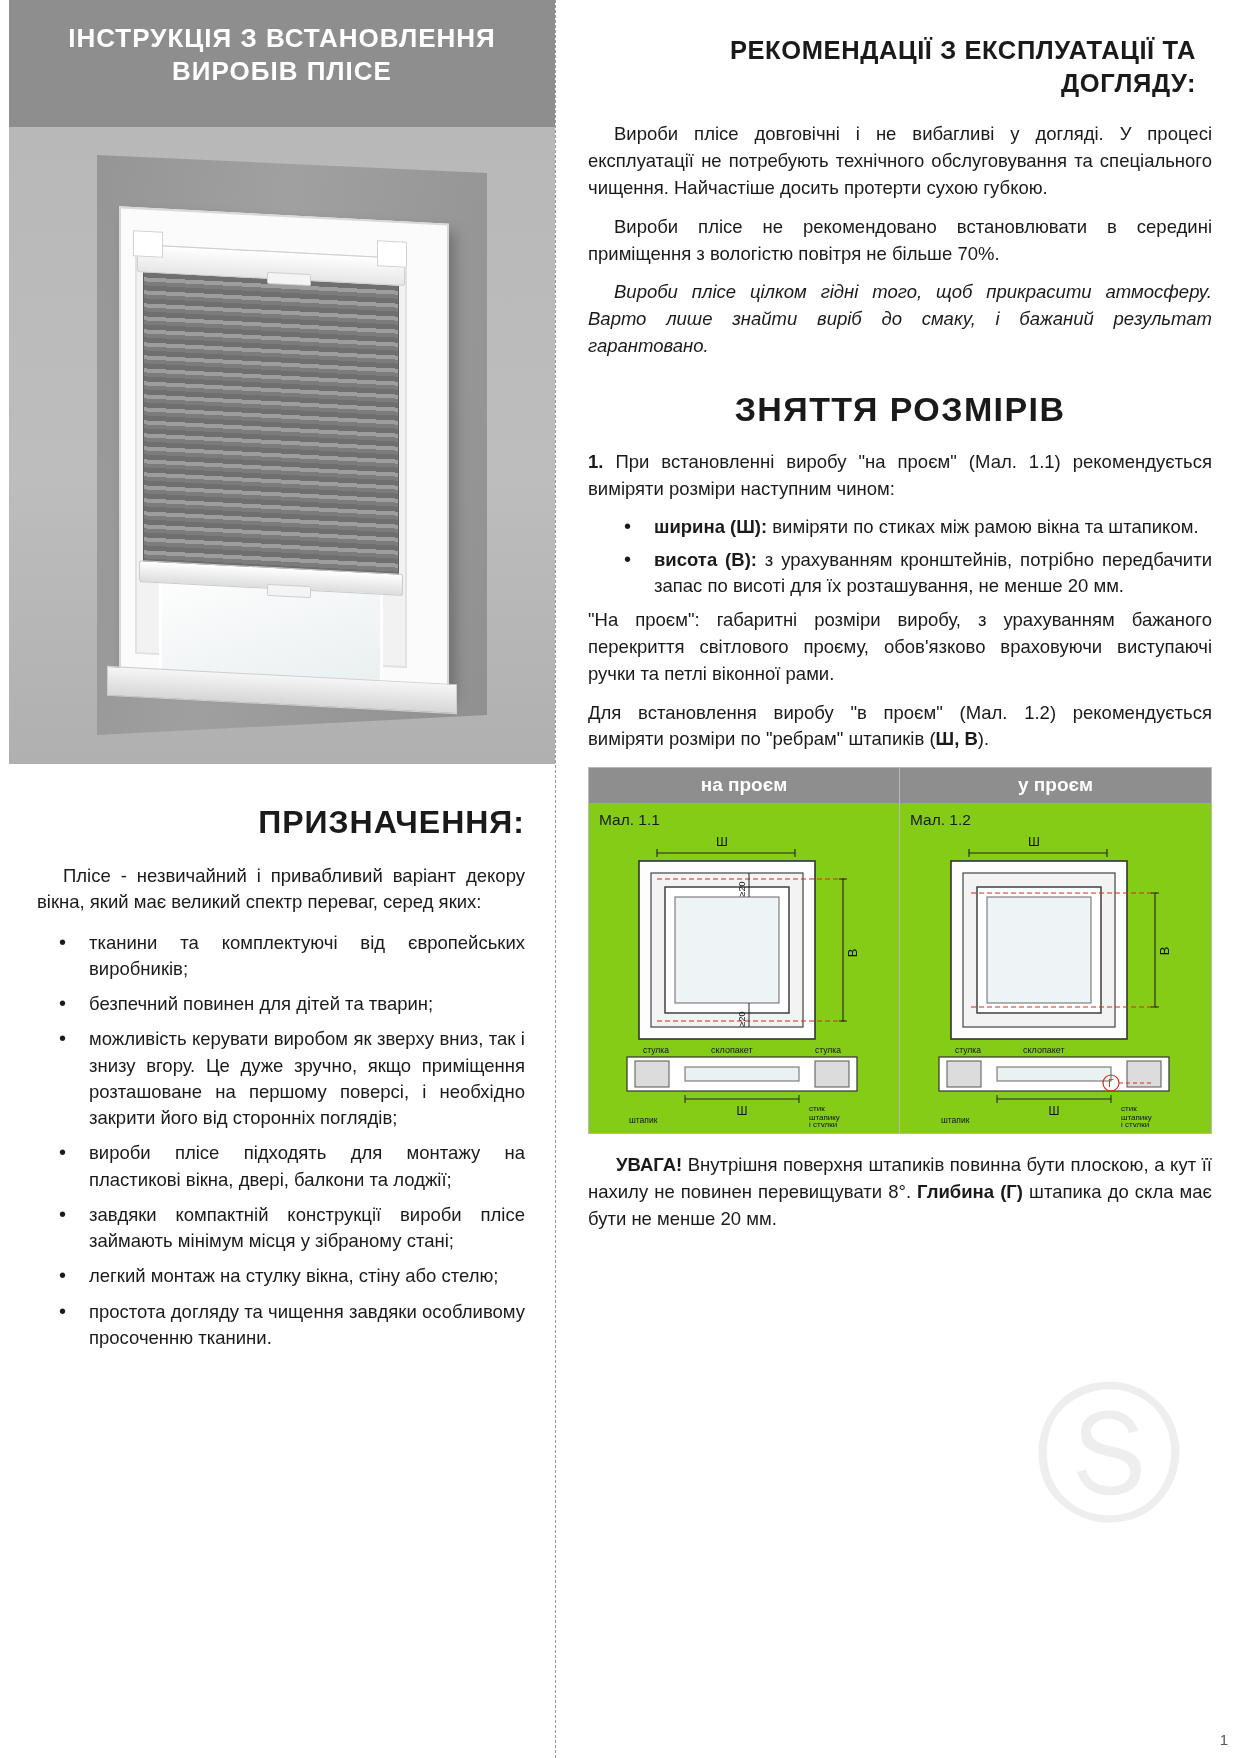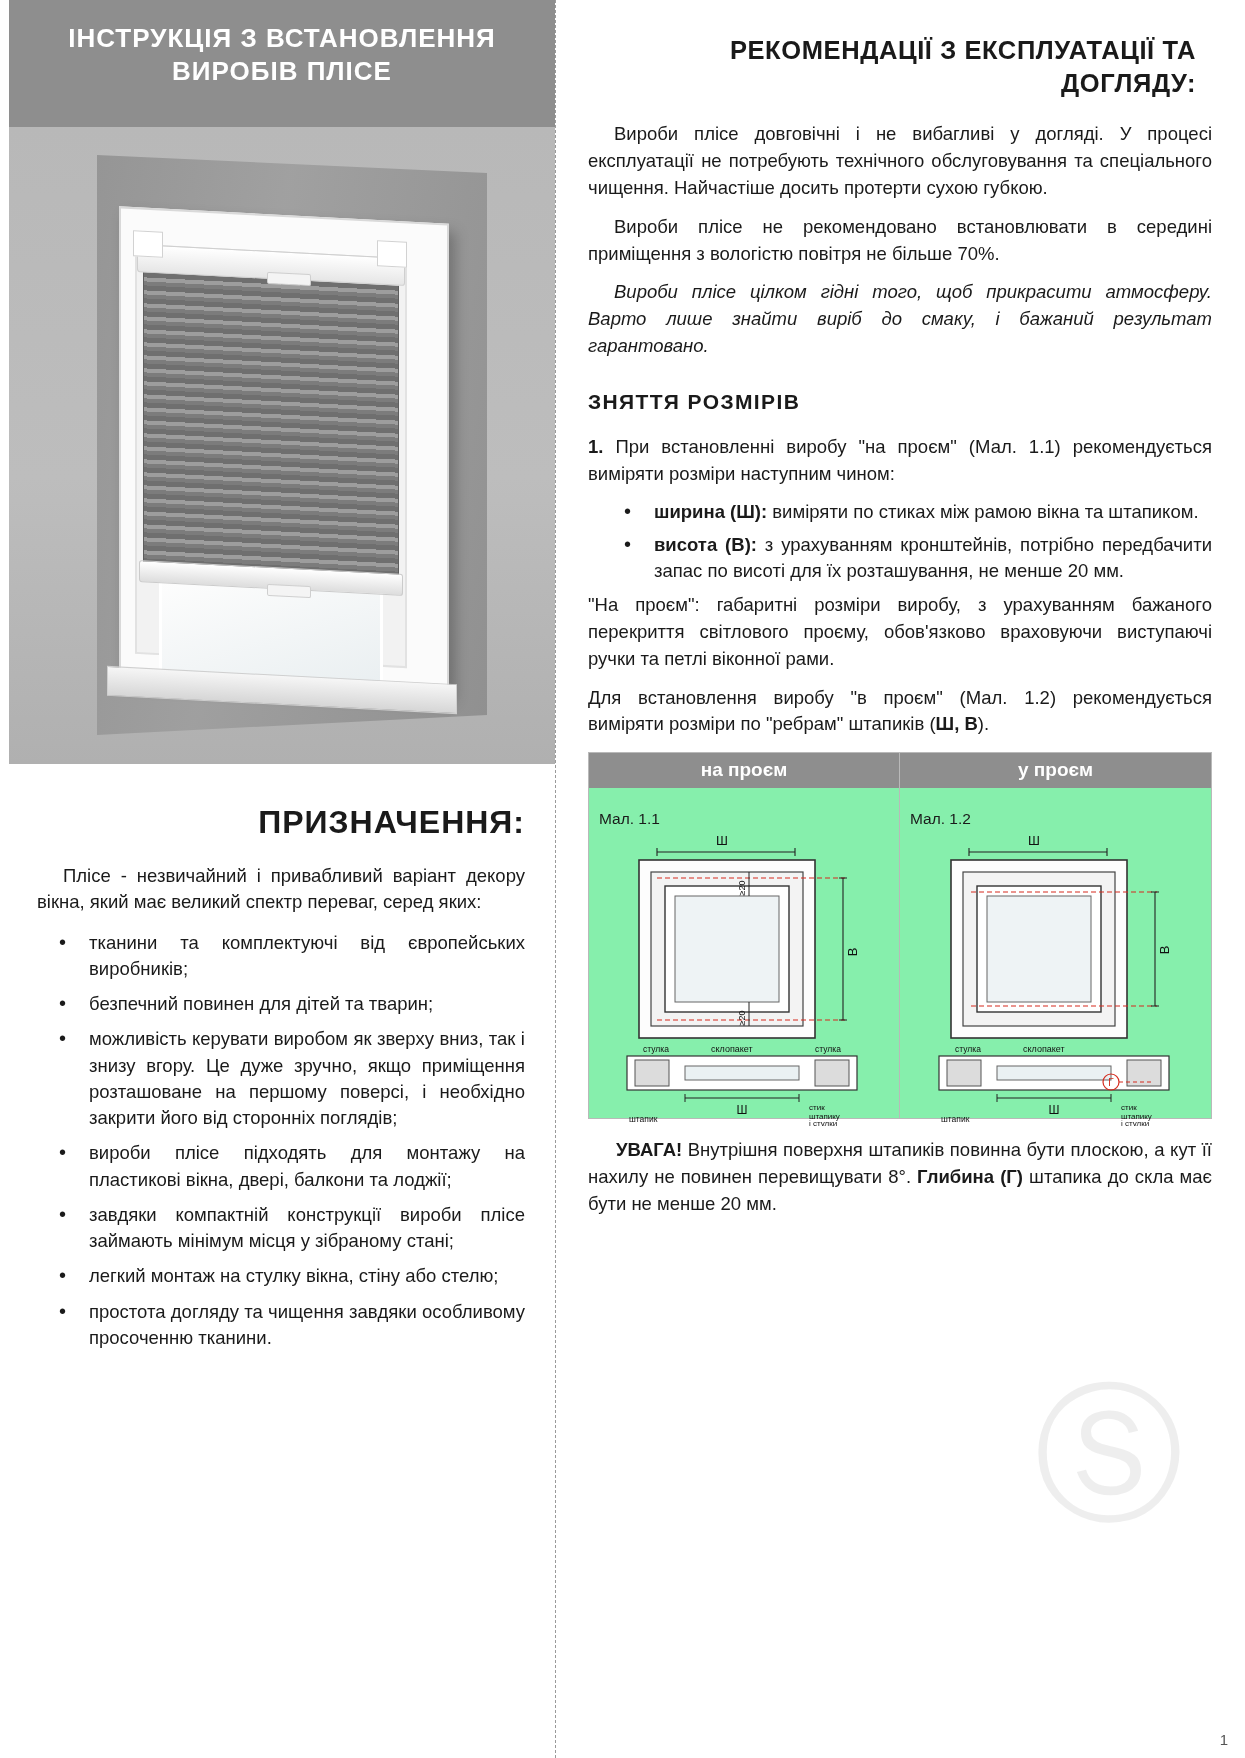--- a/index.html
+++ b/index.html
@@ -167,22 +167,22 @@
   }
   h1.rhead {
     text-align: right;
     font-size: 25.5px;
     font-weight: bold;
     letter-spacing: .6px;
     line-height: 1.28;
     margin: 8px 16px 22px;
   }
   h2.rhead2 {
-    text-align: left;
-    font-size: 21px;
+    text-align: center;
+    font-size: 34px;
     font-weight: bold;
     letter-spacing: 1.4px;
     margin: 30px 0 20px;
   }
   p.rpara {
     font-size: 18.5px;
     line-height: 1.45;
     text-align: justify;
     margin: 0 0 12px 0;
   }
@@ -206,32 +206,32 @@
   
   .diagrams {
     display: flex;
     gap: 0;
     margin-top: 14px;
     border: 1px solid #b9b9b9;
   }
   .diagram {
     width: 50%;
     border-right: 1px solid #b9b9b9;
-    background: #86efac;
+    background: #84cc16;
   }
   .diagram:last-child { border-right: none; }
   .dg-title {
     background: #8e8e8e;
     color: #fff;
     text-align: center;
     font-size: 19px;
     font-weight: bold;
     padding: 6px 0 7px;
   }
-  .dg-body { padding: 22px 10px 10px; position: relative; height: 330px; }
+  .dg-body { padding: 8px 10px 10px; position: relative; height: 330px; }
   .dg-label { font-size: 15.5px; margin-bottom: 2px; }
   .dg-svg { display: block; margin: 0 auto; }
 
   .warn {
     margin-top: 18px;
     font-size: 18.5px;
     line-height: 1.45;
     text-align: justify;
     text-indent: 28px;
   }

